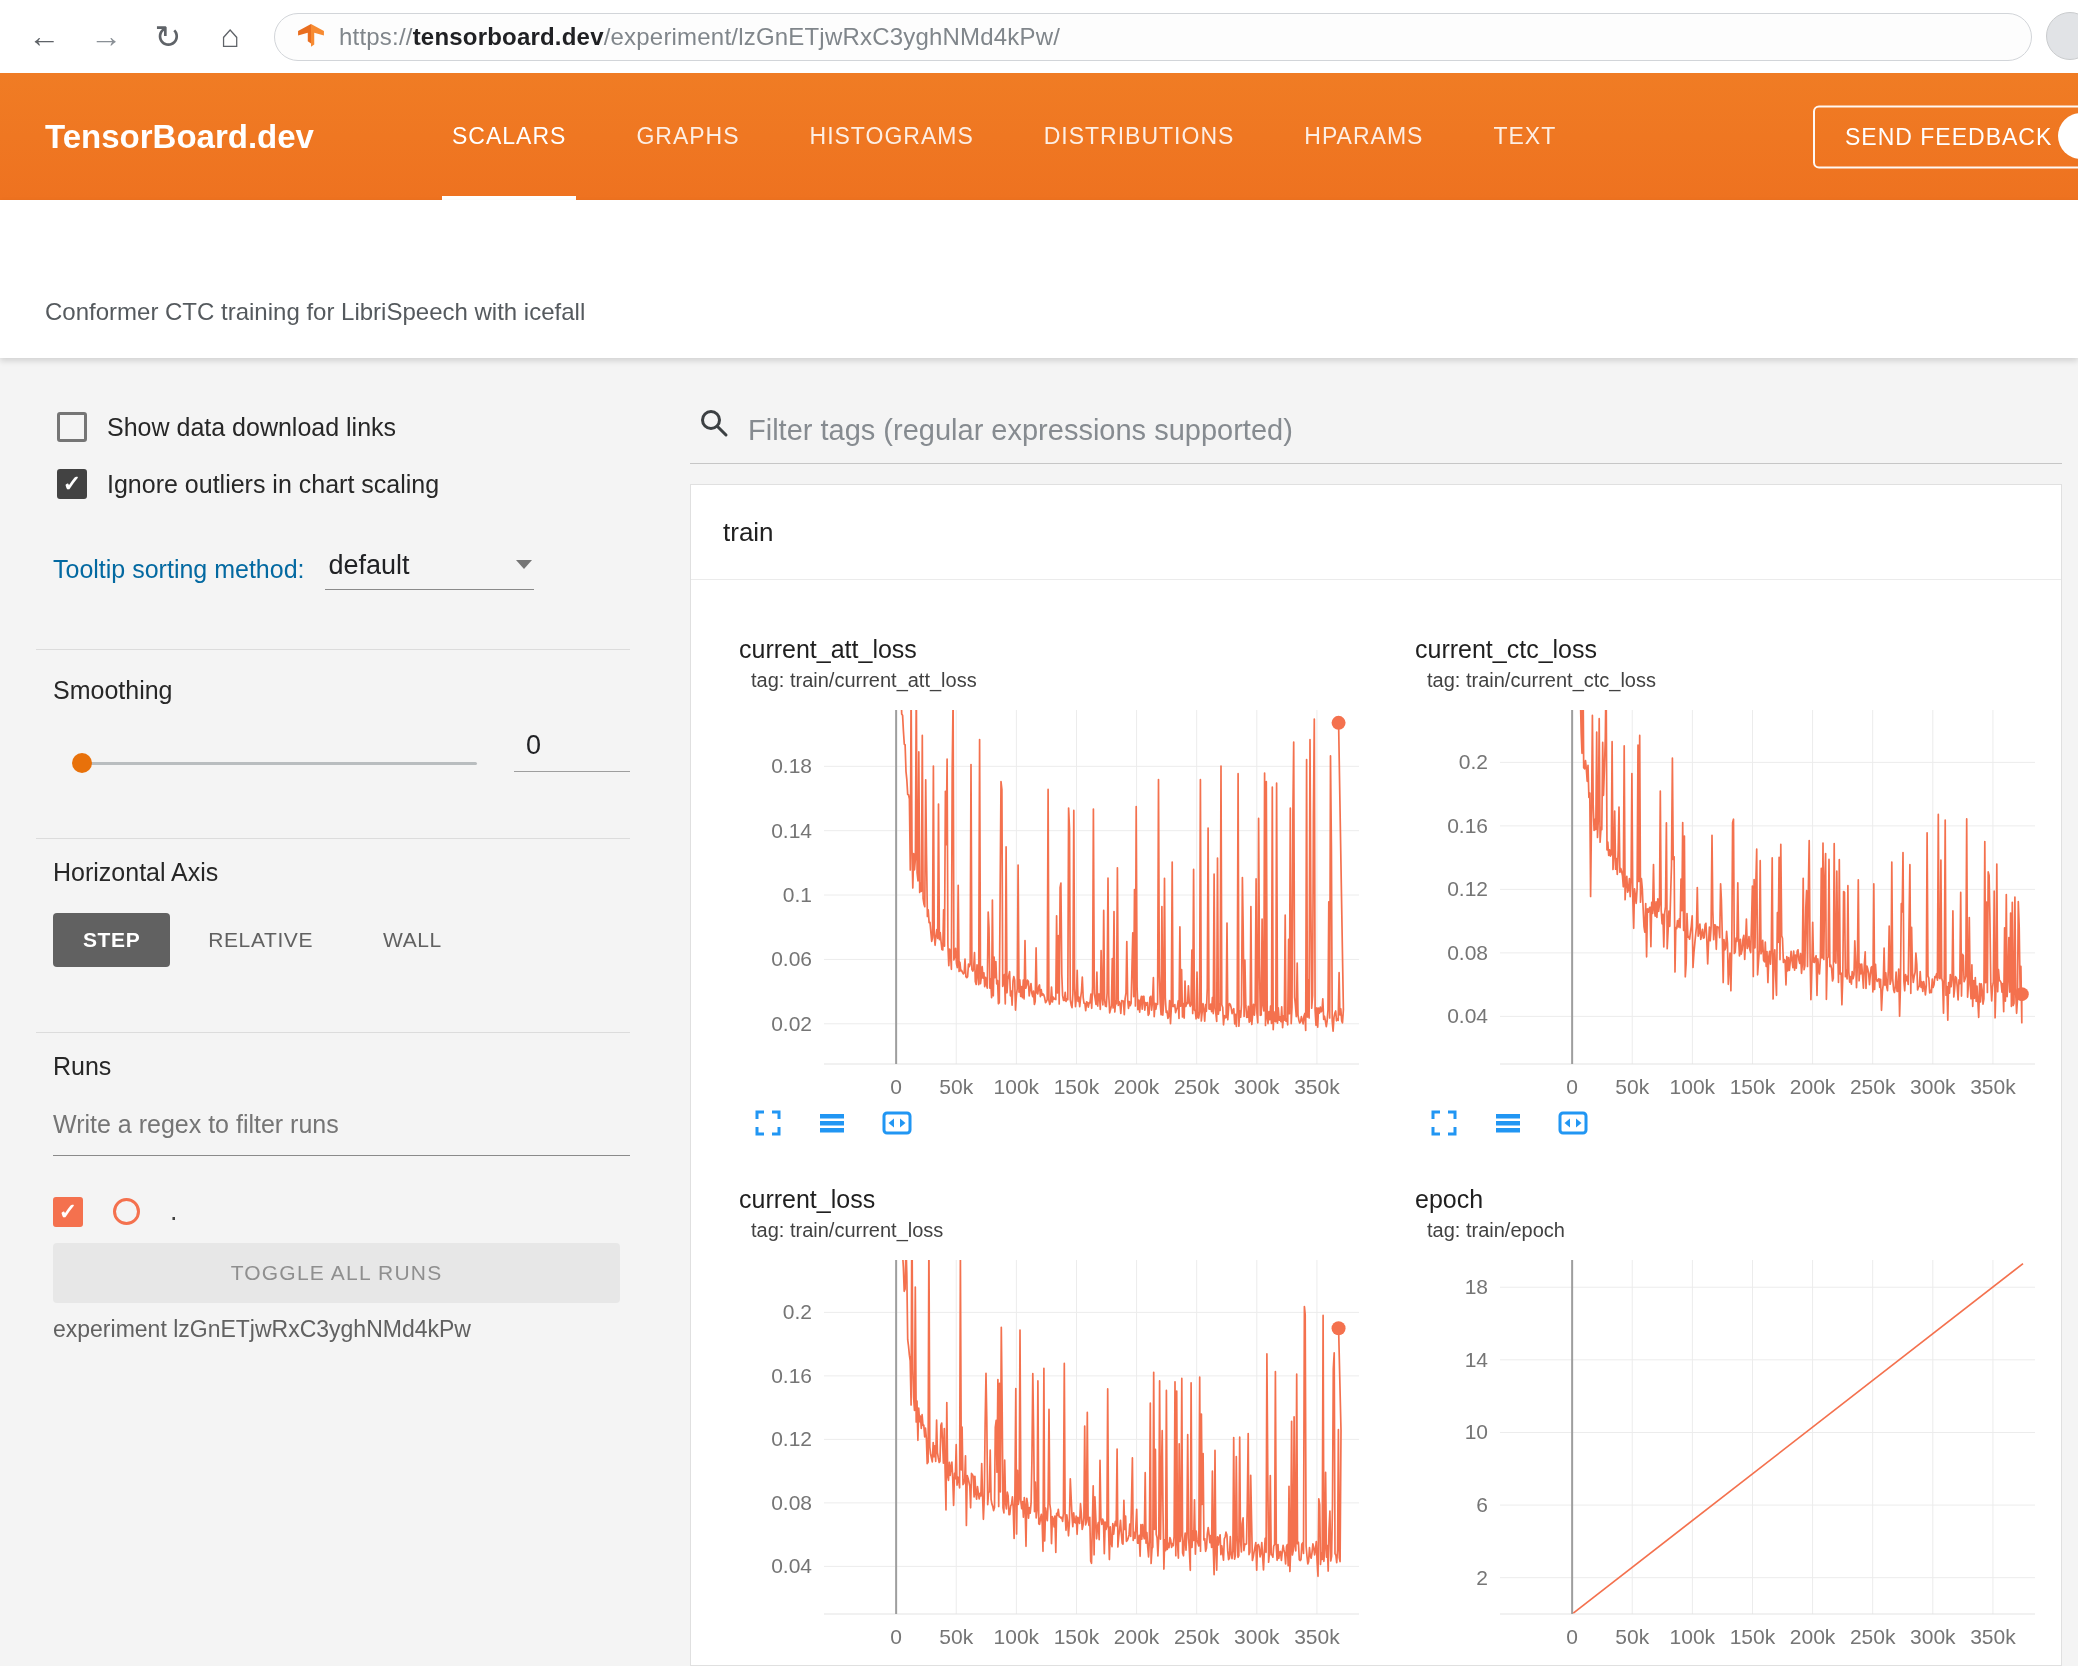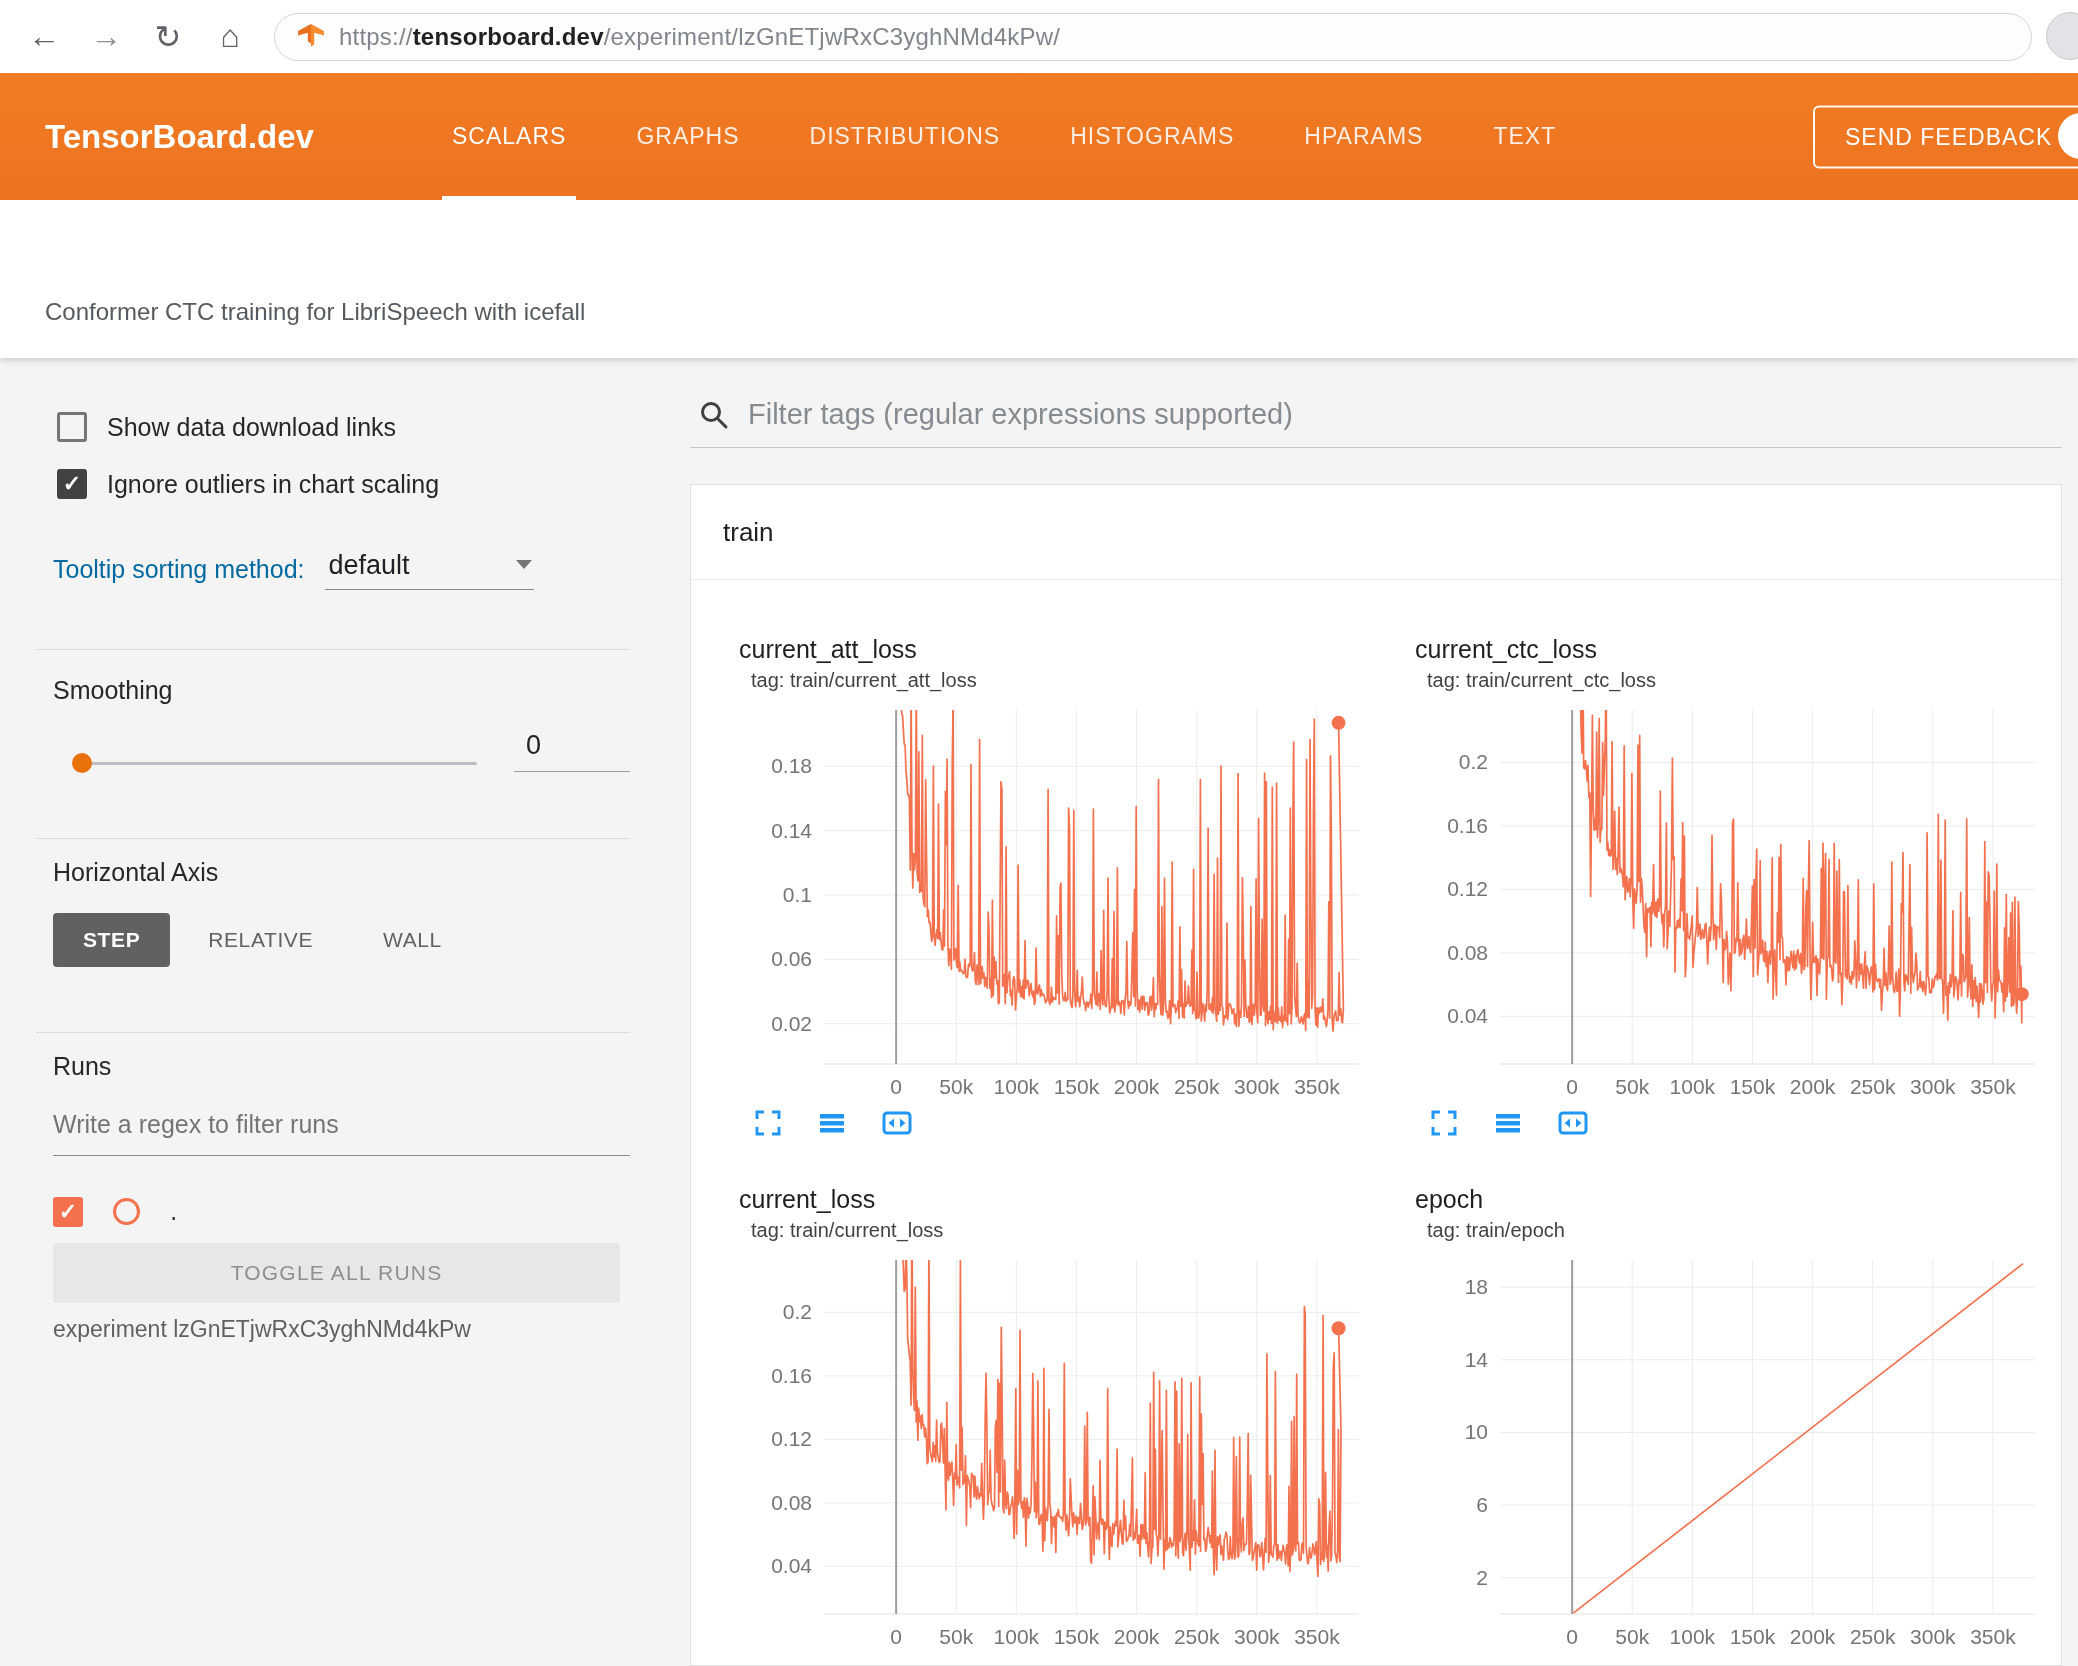--- a/index.html
+++ b/index.html
@@ -60,21 +60,21 @@
   .runs-filter::placeholder { color:#757575; }
   .run-row { position:absolute; left:53px; top:838px; display:flex; align-items:center; gap:30px; }
   .run-circle { width:27px; height:27px; border:3px solid #f4714e; border-radius:50%; flex:none; }
   .run-name { font-size:27px; color:#424242; }
   .toggle-runs { position:absolute; left:53px; top:885px; width:567px; height:60px; background:#e7e7e7; border:none; border-radius:4px; color:#8f8f8f; font-size:21px; letter-spacing:1.2px; font-family:inherit; }
   .exp-caption { position:absolute; left:53px; top:958px; font-size:23px; color:#616161; }
 
   
   .main { position:absolute; left:690px; top:0; width:1388px; height:100%; }
   .filter-row { position:absolute; left:0; top:40px; width:1372px; display:flex; align-items:center; gap:18px; border-bottom:1px solid #c6c6c6; padding:0 0 16px 8px; }
-  .filter-input { flex:1; border:none; background:transparent; font-size:29px; color:#5f6368; font-family:inherit; outline:none; }
+  .filter-input { flex:1; border:none; background:transparent; font-size:29px; color:#5f6368; font-family:inherit; outline:none;margin-top:16px; }
   .filter-input::placeholder { color:#868b90; }
 
   .card { position:absolute; left:0; top:126px; width:1372px; height:1182px; background:#fff; border:1px solid #e0e0e0; overflow:hidden; }
   .card-header { height:95px; border-bottom:1px solid #ebebeb; display:flex; align-items:center; padding-left:32px; font-size:26px; color:#212121; cursor:pointer; }
   .charts { position:absolute; left:48px; top:149px; display:grid; grid-template-columns:640px 640px; column-gap:36px; row-gap:46px; }
   .chart-title { font-size:25px; color:#1f1f1f; line-height:30px; }
   .chart-subtitle { font-size:20px; color:#424242; margin-top:5px;margin-left:12px; }
   svg.plot { display:block; margin-top:10px; }
   svg text { font-family:"Liberation Sans", sans-serif; }
   .chart-toolbar { display:flex; gap:34px; margin:6px 0 0 14px; align-items:center; }
@@ -104,24 +104,24 @@
   <div class="brand">TensorBoard.dev</div>
   <nav class="tabs">
     <div class="tab active">
         <span>SCALARS</span>
         <span class="underline"></span>
       </div>
     <div class="tab">
         <span>GRAPHS</span>
       </div>
     <div class="tab">
+        <span>HISTOGRAMS</span>
+      </div>
+    <div class="tab">
         <span>DISTRIBUTIONS</span>
-      </div>
-    <div class="tab">
-        <span>HISTOGRAMS</span>
       </div>
     <div class="tab">
         <span>HPARAMS</span>
       </div>
     <div class="tab">
         <span>TEXT</span>
       </div>
   </nav>
   <button class="feedback">SEND FEEDBACK</button>
   <div class="header-avatar"></div>

